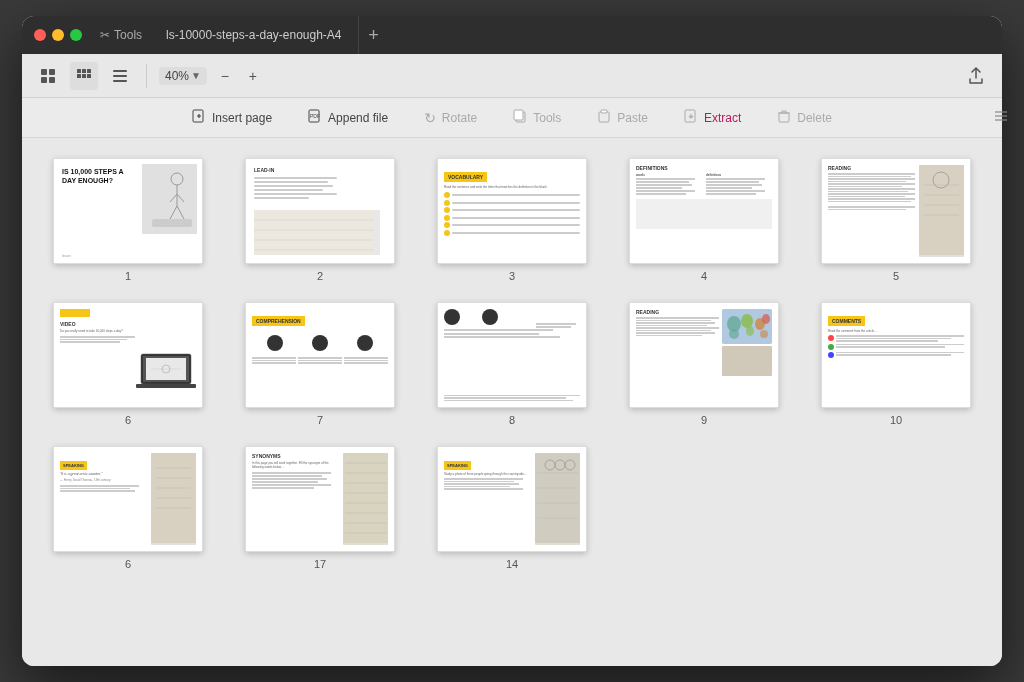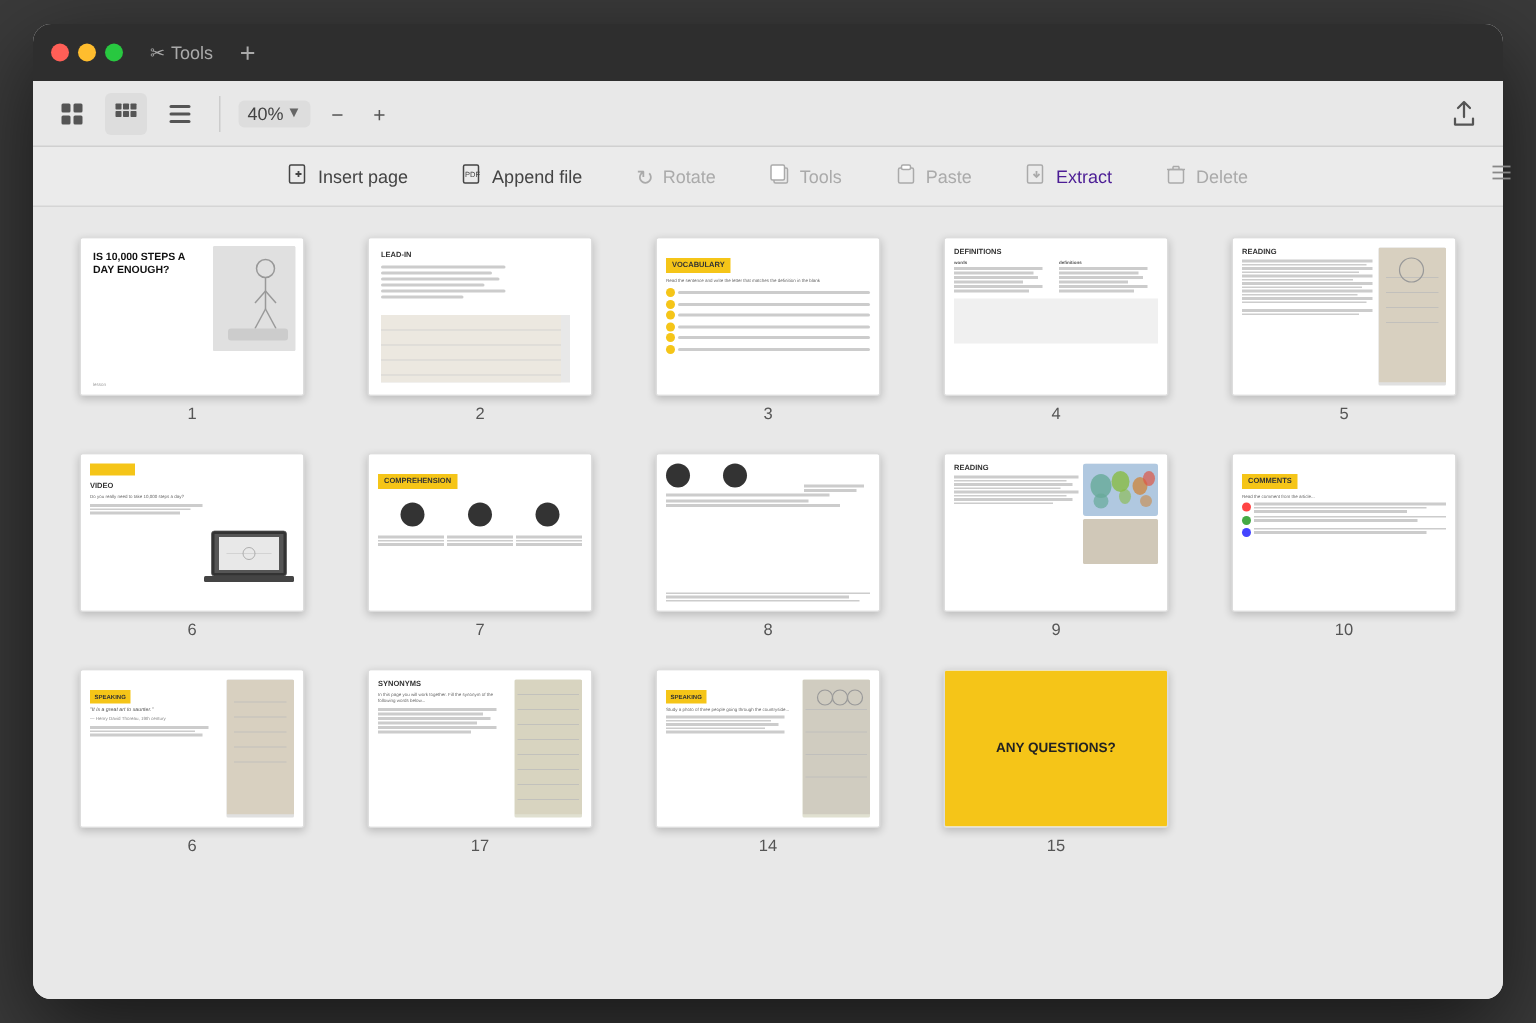--- a/index.html
+++ b/index.html
@@ -251,20 +251,23 @@
     <div class="traffic-lights">
       <div class="traffic-light tl-close"></div>
       <div class="traffic-light tl-min"></div>
       <div class="traffic-light tl-max"></div>
     </div>
     <div class="tools-btn">
       <span>✂</span>
       <span>Tools</span>
     </div>
     <div class="tabs-area">
+      <div class="tab">
+        <span>ls-10000-steps-a-day-enough-A4</span>
+      </div>
       <div class="tab-new">+</div>
     </div>
   </div>
 
   <div class="toolbar">
     <div class="toolbar-icon-btn">
       <svg width="16" height="16" viewBox="0 0 16 16" fill="#555">
         <rect x="1" y="1" width="6" height="6" rx="1"></rect>
         <rect x="9" y="1" width="6" height="6" rx="1"></rect>
         <rect x="1" y="9" width="6" height="6" rx="1"></rect>
@@ -346,21 +349,21 @@
       <span style="color:#aaa;">Paste</span>
     </div>
     <div class="action-btn disabled">
       <span>
         <svg width="14" height="14" viewBox="0 0 14 14" fill="none">
           <rect x="1" y="1" width="10" height="12" rx="1" stroke="#aaa" stroke-width="1"></rect>
           <line x1="7" y1="9" x2="7" y2="5" stroke="#aaa" stroke-width="1.2"></line>
           <path d="M5 7l2 2 2-2" stroke="#aaa" stroke-width="1.2" fill="none"></path>
         </svg>
       </span>
-      <span style="color:#4c1d95;">Extract</span>
+      <span style="color:#be185d;">Extract</span>
     </div>
     <div class="action-btn disabled">
       <span>
         <svg width="14" height="14" viewBox="0 0 14 14" fill="none">
           <rect x="2" y="4" width="10" height="9" rx="1" stroke="#aaa" stroke-width="1"></rect>
           <line x1="1" y1="4" x2="13" y2="4" stroke="#aaa" stroke-width="1"></line>
           <line x1="5" y1="4" x2="5" y2="2" stroke="#aaa" stroke-width="1"></line>
           <line x1="9" y1="4" x2="9" y2="2" stroke="#aaa" stroke-width="1"></line>
           <line x1="5" y1="2" x2="9" y2="2" stroke="#aaa" stroke-width="1"></line>
         </svg>
@@ -791,24 +794,16 @@
                 <circle cx="15" cy="12" r="5" fill="none" stroke="#999" stroke-width="0.8"></circle>
                 <circle cx="25" cy="12" r="5" fill="none" stroke="#999" stroke-width="0.8"></circle>
                 <circle cx="35" cy="12" r="5" fill="none" stroke="#999" stroke-width="0.8"></circle>
               </svg>
             </div>
           </div>
         </div>
         <span class="page-num">14</span>
       </div>
 
-      <div class="page-item">
-        <div class="page-thumb">
-          <div style="width:100%;height:100%;background:#f5c518;position:relative;display:flex;align-items:center;justify-content:center;">
-            <div style="font-size:9px;font-weight:900;color:#222;text-align:center;line-height:1.3;padding:8px;">ANY QUESTIONS?</div>
-          </div>
-        </div>
-        <span class="page-num">15</span>
-      </div>
 
     </div>
   </div>
 </div>
 
 </body></html>

